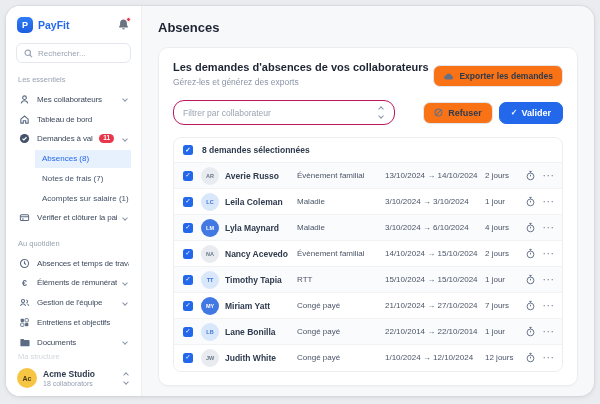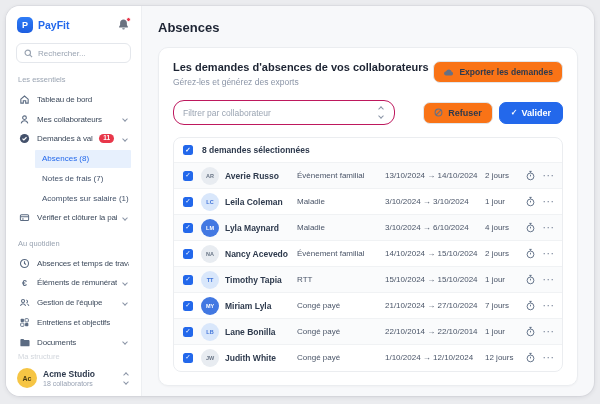--- a/index.html
+++ b/index.html
@@ -34,21 +34,21 @@
   .cname { font-size:8.5px; font-weight:700; color:#2E3A4D; }
   .csub { font-size:7px; color:#98A2B3; margin-top:1px; }
   .sorter { display:flex; flex-direction:column; gap:3px; align-items:center; padding-right:2px; }
   .chev-u { width:4px; height:4px; border-right:1.2px solid #8A94A6; border-bottom:1.2px solid #8A94A6; transform:rotate(-135deg); }
   .chev-d { width:4px; height:4px; border-right:1.2px solid #8A94A6; border-bottom:1.2px solid #8A94A6; transform:rotate(45deg); }
 
   
   .main { flex:1; display:flex; flex-direction:column; padding:12px 16px 10px; min-width:0; }
   .page-title { font-size:13px; font-weight:700; color:#1D2433; margin:2px 0 12px; }
   .card { background:#fff; border:1px solid #EBEDF0; border-radius:10px; padding:13px 14px; flex:1; display:flex; flex-direction:column; box-shadow:0 1px 2px rgba(16,24,40,.03); }
-  .card-head { display:flex; align-items:flex-start; justify-content:space-between; }
+  .card-head { display:flex; align-items:flex-end; justify-content:space-between; }
   .card-title { font-size:11px; font-weight:700; color:#1D2433; }
   .card-sub { font-size:8.5px; color:#8A94A6; margin-top:4px; }
   .btn { display:flex; align-items:center; gap:5px; border:1px solid #E2E6EA; border-radius:7px; background:#f97316; font-weight:600; color:#2E3A4D; cursor:pointer; }
   .btn-export { padding:5px 9px; font-size:8.5px; }
   .filter-row { display:flex; align-items:center; margin-top:13px; }
   .select { width:57%; height:25px; border:1px solid #be185d; border-radius:11px; background:#fff; display:flex; align-items:center; justify-content:space-between; padding:0 9px; }
   .select .ph { font-size:8.5px; color:#9AA4B2; }
   .actions { margin-left:auto; display:flex; gap:6px; }
   .btn-refuse { padding:5px 10px; font-size:9px; }
   .btn-validate { display:flex; align-items:center; gap:4px; background:#2368EB; border:1px solid #2368EB; color:#fff; border-radius:7px; padding:5px 11px; font-size:9px; font-weight:600; cursor:pointer; }
@@ -96,35 +96,35 @@
           </svg>
       </span>
       <input placeholder="Rechercher..." style="">
     </div>
 
     <div class="sec">Les essentiels</div>
 
     <div class="item">
       <span class="ic">
         <svg width="11" height="11" viewBox="0 0 12 12" fill="none" stroke="#5B6B82" stroke-width="1.2">
-            <path d="M2 5.6 6 2.2l4 3.4v4.4H7.3V7.4H4.7V10H2z"></path>
-          </svg>
-      </span>
-      <span class="lbl">Tableau de bord</span>
-    </div>
-
-    <div class="item">
-      <span class="ic">
-        <svg width="11" height="11" viewBox="0 0 12 12" fill="none" stroke="#5B6B82" stroke-width="1.2">
             <circle cx="6" cy="4" r="2"></circle>
             <path d="M2.4 10.2c.5-2 1.9-2.9 3.6-2.9s3.1.9 3.6 2.9"></path>
           </svg>
       </span>
       <span class="lbl">Mes collaborateurs</span>
       <span class="chev"></span>
+    </div>
+
+    <div class="item">
+      <span class="ic">
+        <svg width="11" height="11" viewBox="0 0 12 12" fill="none" stroke="#5B6B82" stroke-width="1.2">
+            <path d="M2 5.6 6 2.2l4 3.4v4.4H7.3V7.4H4.7V10H2z"></path>
+          </svg>
+      </span>
+      <span class="lbl">Tableau de bord</span>
     </div>
 
     <div class="item">
       <span class="ic">
         <svg width="11" height="11" viewBox="0 0 12 12">
             <circle cx="6" cy="6" r="5" fill="#44516B"></circle>
             <path d="M3.8 6.1 5.3 7.6 8.2 4.6" fill="none" stroke="#fff" stroke-width="1.3"></path>
           </svg>
       </span>
       <span class="lbl">Demandes à valider</span>
@@ -367,21 +367,21 @@
                 </svg>
               </span>
             <span class="more">···</span>
           </div>
 
           <div class="trow">
             <span class="cb">
                 <span class="tk">✓</span>
               </span>
             <span class="av blue">MY</span>
-            <span class="nm">Miriam Lyla</span>
+            <span class="nm">Miriam Yatt</span>
             <span class="tp">Congé payé</span>
             <span class="dt">21/10/2024 → 27/10/2024</span>
             <span class="du">7 jours</span>
             <span>
                 <svg width="11" height="11" viewBox="0 0 12 12" fill="none" stroke="#5B6B82" stroke-width="1">
                   <circle cx="6" cy="7" r="3.7"></circle>
                   <line x1="6" y1="7" x2="6" y2="5.2"></line>
                   <line x1="4.7" y1="1.5" x2="7.3" y2="1.5"></line>
                   <line x1="6" y1="1.5" x2="6" y2="3"></line>
                 </svg>

